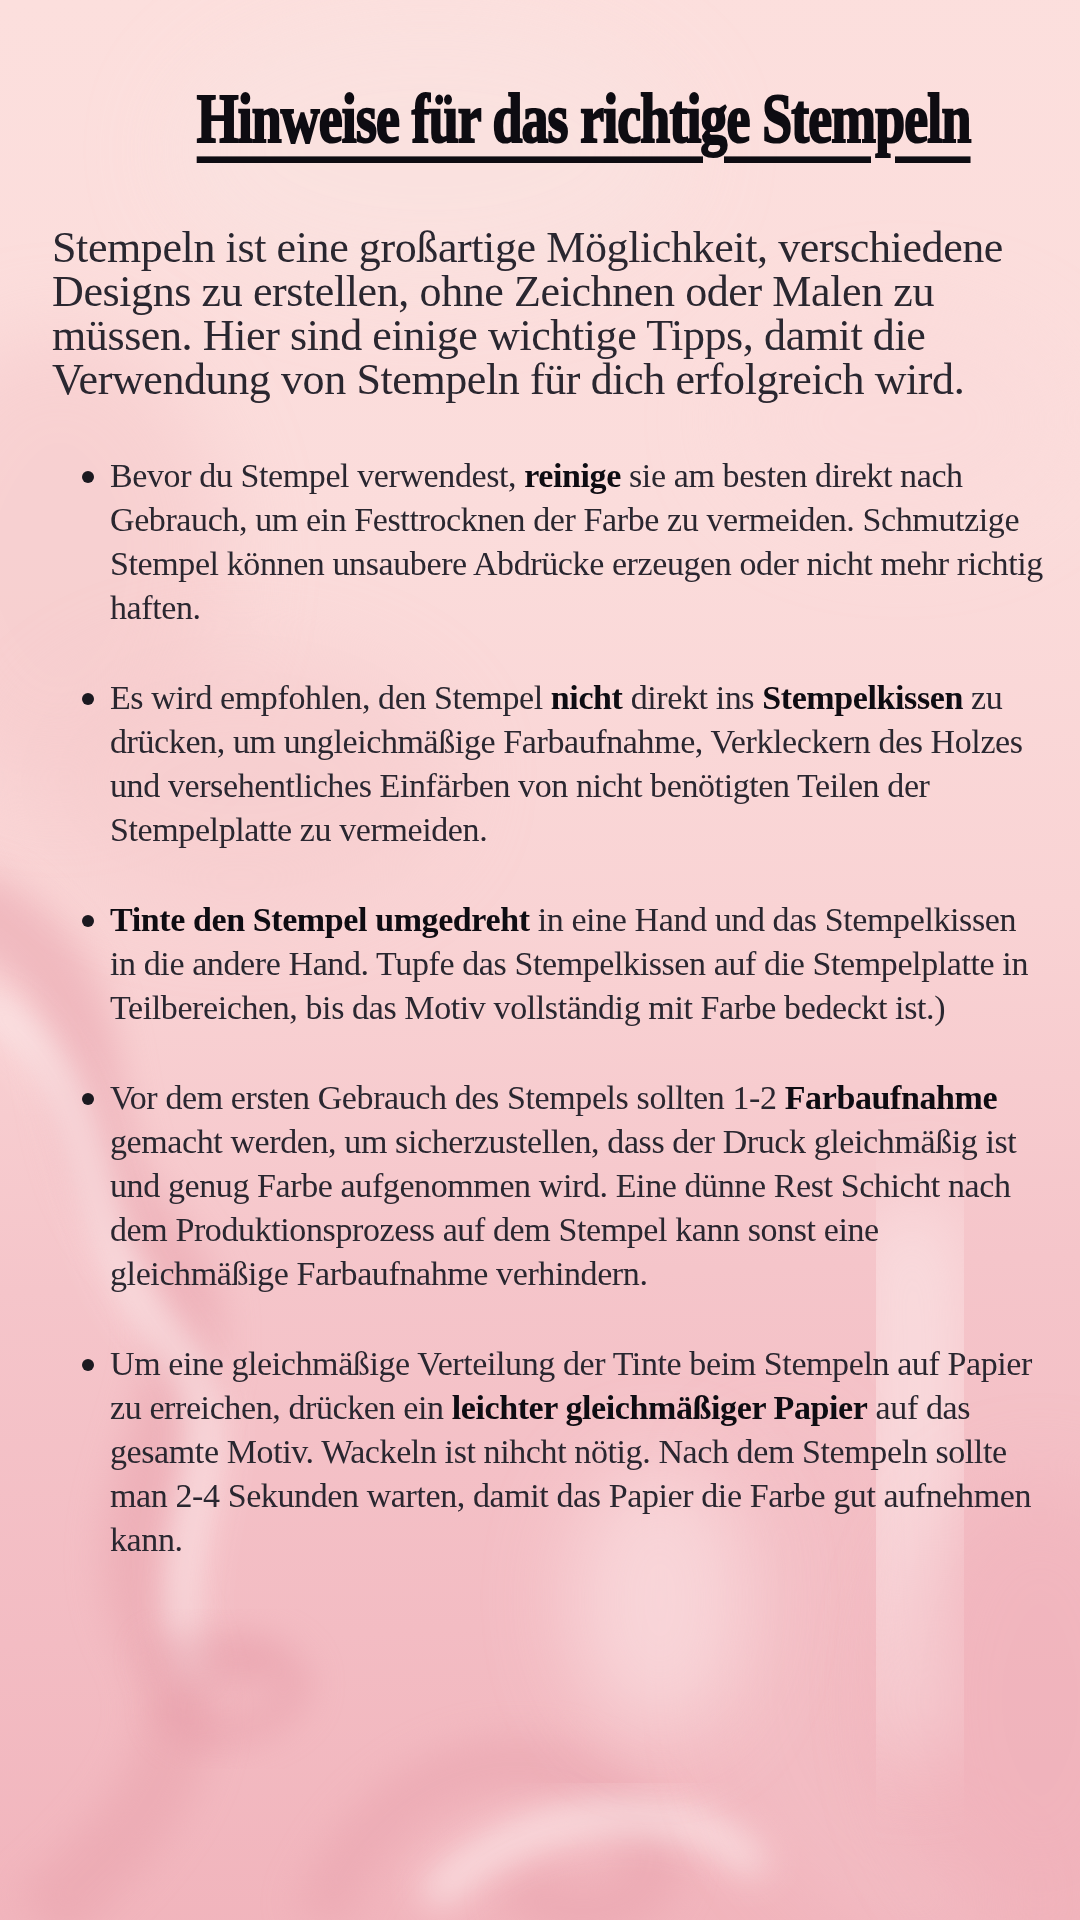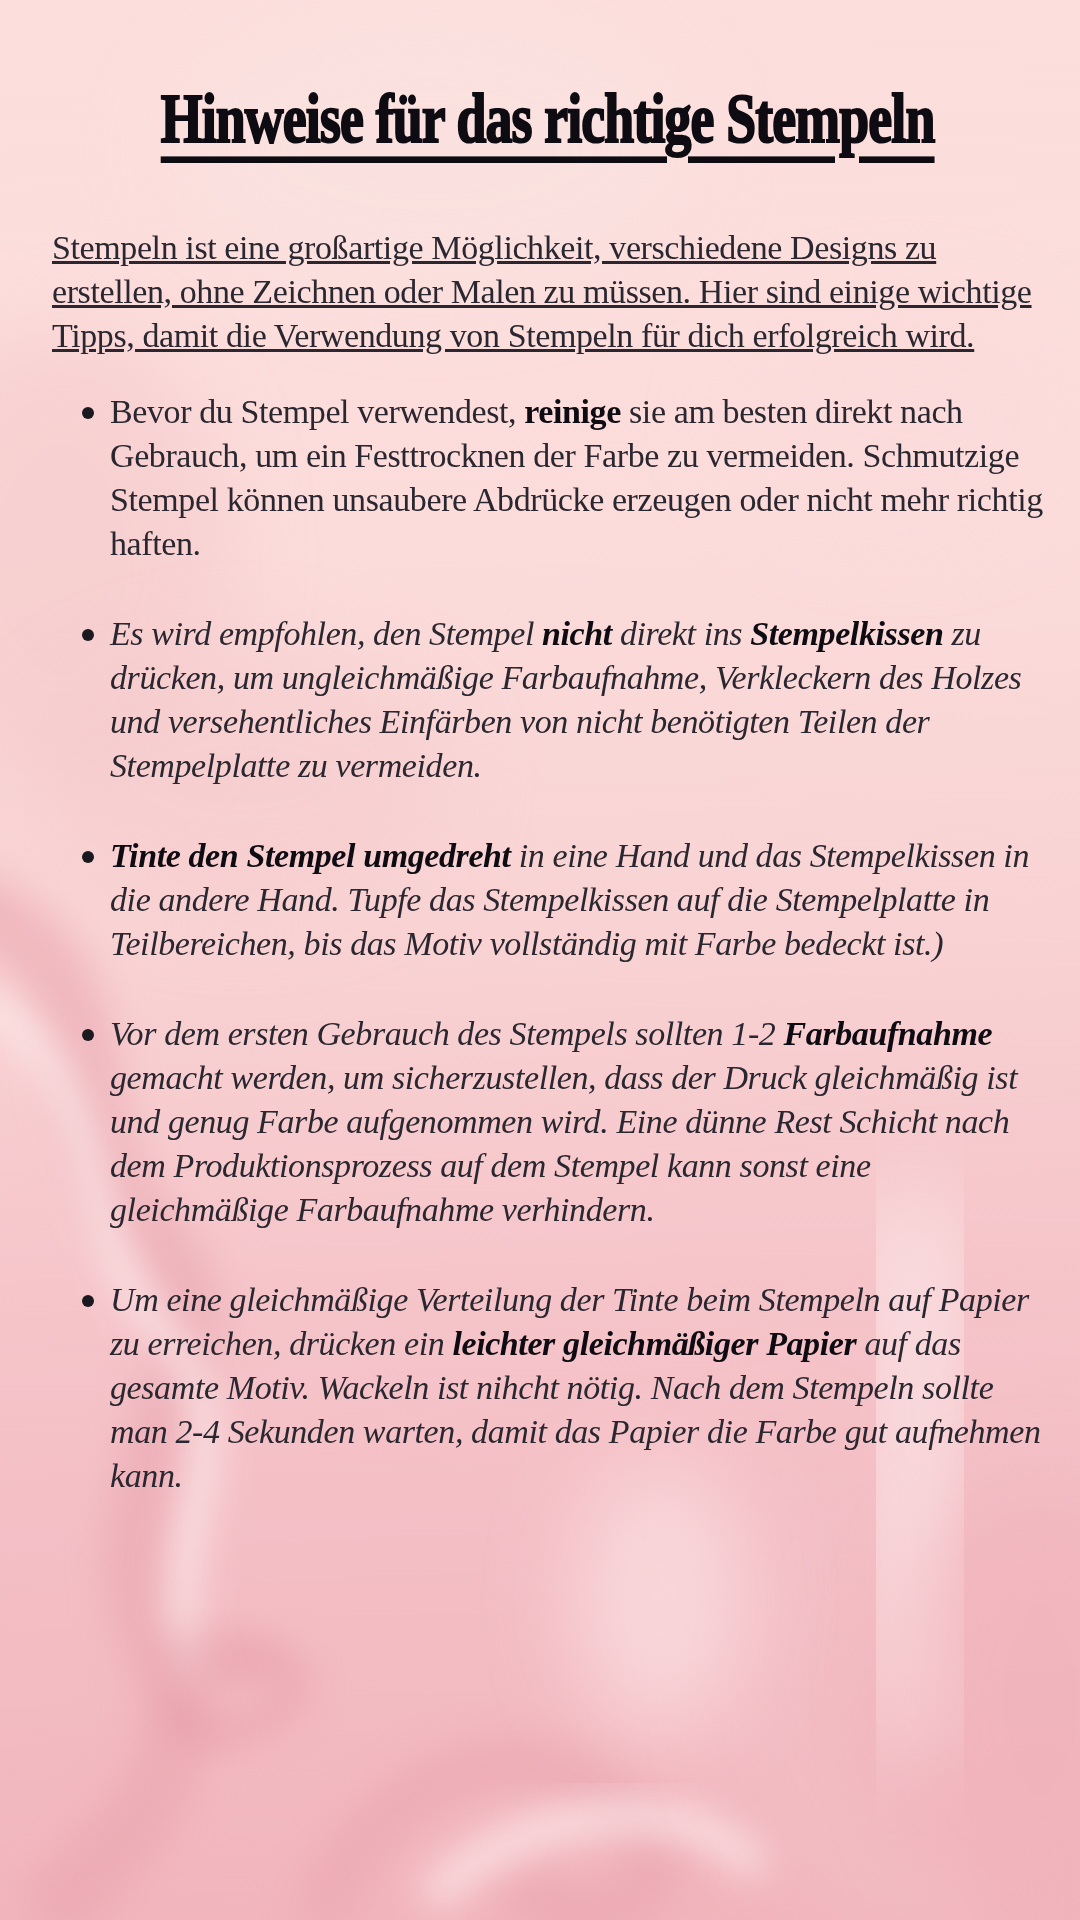--- a/index.html
+++ b/index.html
@@ -30,55 +30,54 @@
       var(--bg-bottom) 100%);
     overflow:hidden;
   }
   .bg-art{position:absolute;inset:0;width:1080px;height:1920px;pointer-events:none;}
   .content{
     position:absolute;inset:0;
     padding:0 36px 0 52px;
   }
   h1.title{
     margin-top:82px;
-    display:flex;justify-content:center;
+    display:flex;justify-content:flex-end;
     font-size:64px;
     font-weight:bold;
     color:var(--heading);
     letter-spacing:-1px;
   }
   h1.title .title-inner{
     white-space:nowrap;
     transform:scale(0.84,1.1);
     transform-origin:center;
     -webkit-text-stroke:2px var(--heading);
     text-decoration:underline;
     text-decoration-thickness:6px;
     text-underline-offset:13px;
   }
   .intro{
     margin-top:70px;
-    font-size:34px;
+    font-size:44px;
     line-height:44px;
     letter-spacing:-0.4px;
-    text-decoration:underline;
   }
   ul.tips{
     list-style:none;
-    margin-top:32px;
+    margin-top:52px;
     margin-left:30px;
   }
   ul.tips li{
     display:flex;
     align-items:flex-start;
     font-size:34px;
     line-height:44px;
     letter-spacing:-0.4px;
   }
-  ul.tips li + li{margin-top:46px;font-style:italic;}
+  ul.tips li + li{margin-top:46px;}
   .dot{
     flex:0 0 12px;
     width:12px;height:12px;
     margin-top:17px;
     margin-right:16px;
     border-radius:50%;
     background:#1b1920;
   }
   .txt{flex:1 1 auto;}
   .txt .b{

